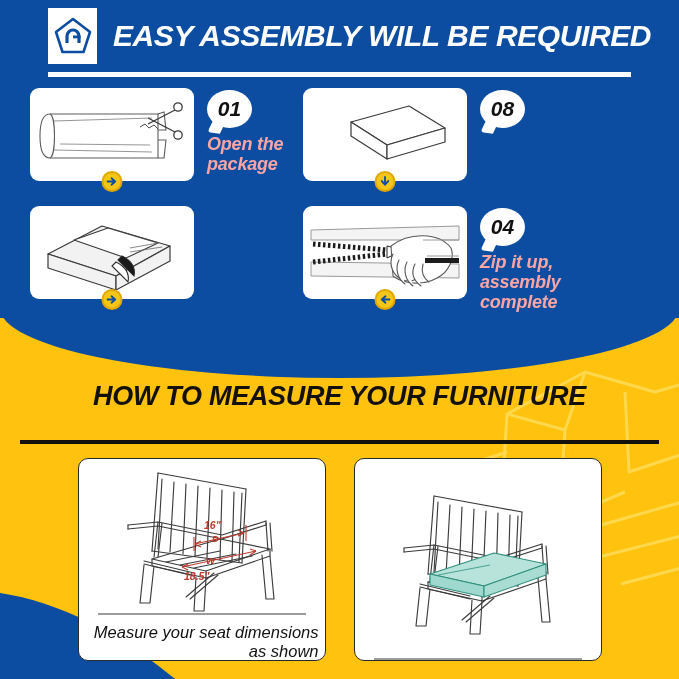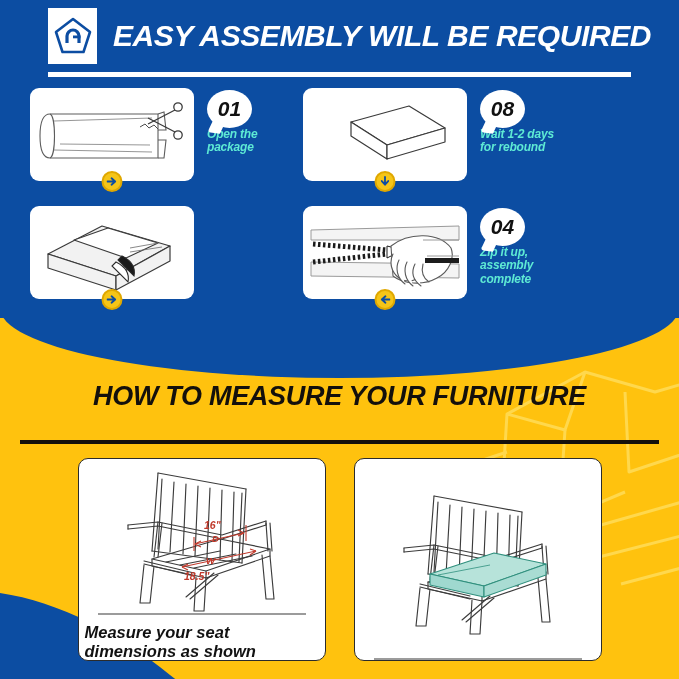--- a/index.html
+++ b/index.html
@@ -152,22 +152,23 @@
     position: absolute;
     left: 3px;
     bottom: -5px;
     width: 13px;
     height: 12px;
     background: #ffffff;
     border-radius: 0 0 0 3px;
     transform: skewX(-18deg) rotate(8deg);
   }
   .step-label {
-    color: #5eead4;
-    font-size: 12px;
+    margin-top: 6px;
+    color: #fca5a5;
+    font-size: 18px;
     font-weight: bold;
     font-style: italic;
     line-height: 1.12;
     letter-spacing: -0.2px;
     font-family: "Liberation Sans", sans-serif;
     max-width: 160px;
   }
 
   
   .yellow-watermark {
@@ -242,24 +243,24 @@
     box-sizing: border-box;
   }
   .panel-divider {
     width: 208px;
     height: 2px;
     background: #9b9b9b;
     flex: none;
   }
   .panel-caption {
     width: 100%;
-    text-align: left;
+    text-align: right;
     color: #121212;
     font-size: 16.5px;
-    font-weight: bold;
+    font-weight: normal;
     font-style: italic;
     line-height: 1.15;
     padding: 8px 6px 0 6px;
     box-sizing: border-box;
     font-family: "Liberation Sans", sans-serif;
   }
 </style>
 </head>
 <body>
 
@@ -349,21 +350,20 @@
             </g>
           </svg>
           <div class="arrow-badge">
             <svg width="11" height="11" viewBox="0 0 12 12">
               <path d="M6 1 V8 M2.5 5.5 L6 9.5 L9.5 5.5" stroke="#0c4da2" stroke-width="2" fill="none" stroke-linecap="round" stroke-linejoin="round"></path>
             </svg>
           </div>
         </div>
         <div class="step-text">
           <div class="step-num">08</div>
-          <div class="step-label">Wait 1-2 days for rebound</div>
         </div>
       </div>
 
       <div class="step">
         <div class="step-card">
           <svg class="art" viewBox="0 0 164 93">
             <g stroke="#3a3a3a" stroke-width="1.2" fill="#f2f2f2" stroke-linejoin="round">
               <path d="M18 48 L72 20 L140 40 L86 70 Z"></path>
               <path d="M18 48 L18 62 L86 84 L86 70 Z"></path>
               <path d="M86 70 L86 84 L140 55 L140 40 Z"></path>

